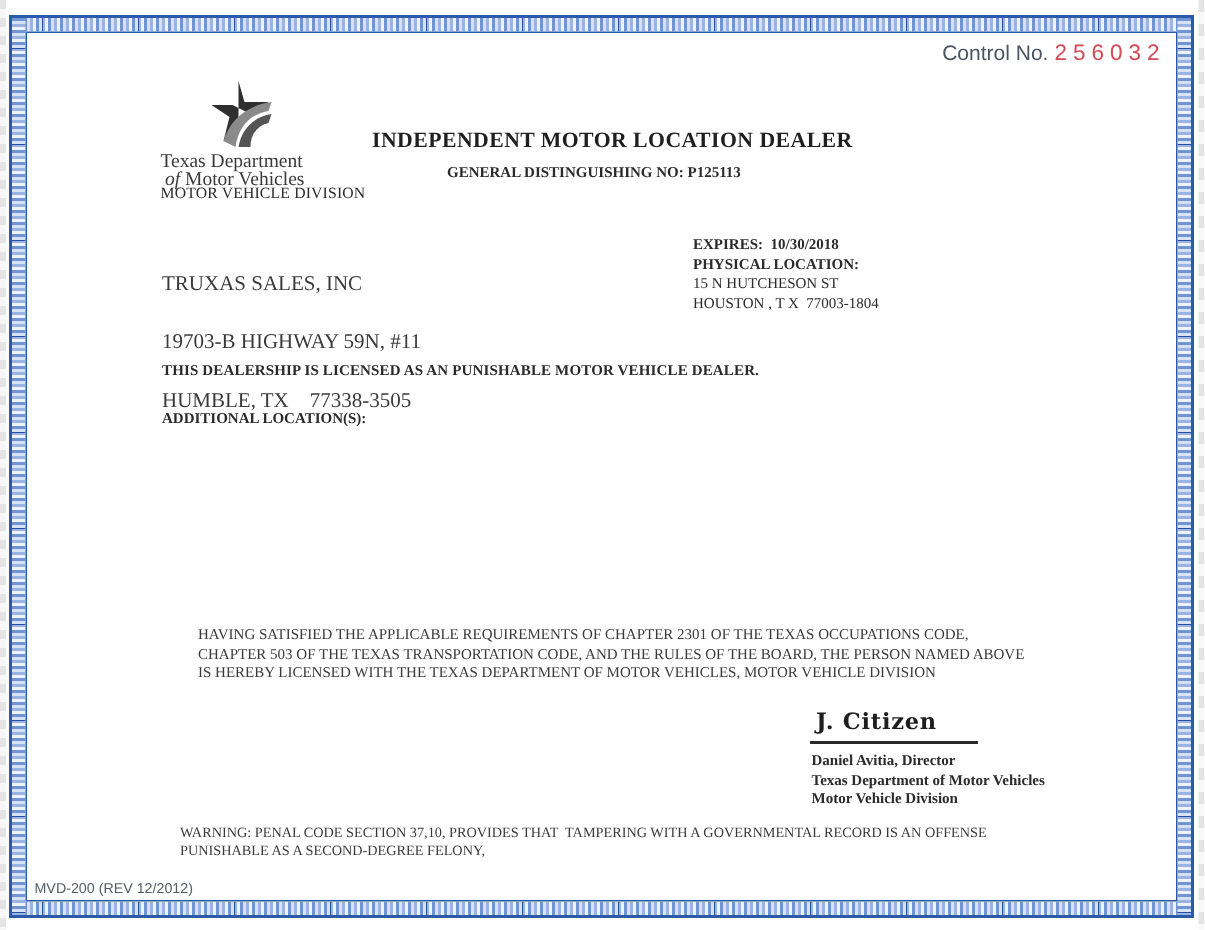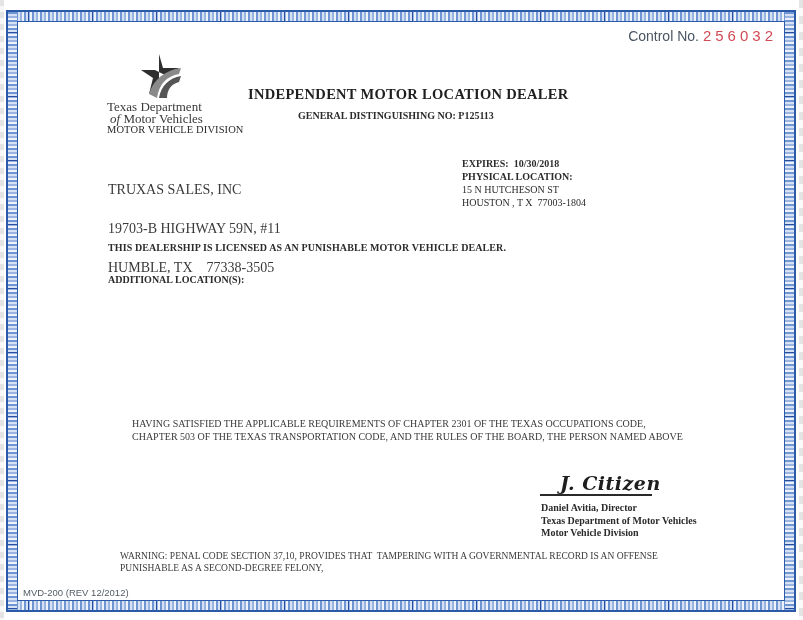--- a/index.html
+++ b/index.html
@@ -56,21 +56,21 @@
     .addr { position: absolute; left: 108px; top: 157px; font-size: 14px; line-height: 13px; color: #3a3a3a; white-space: pre; }
     .exp { position: absolute; left: 462px; top: 157px; font-size: 10px; line-height: 13px; color: #2b2b2b; white-space: nowrap; }
     .exp .b { font-weight: bold; }
 
     .lic { position: absolute; left: 108px; top: 242px; font-size: 10px; font-weight: bold; color: #2b2b2b; white-space: nowrap; letter-spacing: 0.1px; }
     .addl { position: absolute; left: 108px; top: 274px; font-size: 10px; font-weight: bold; color: #2b2b2b; white-space: nowrap; }
 
     .having { position: absolute; left: 108px; top: 418px; font-size: 10px; line-height: 12.5px; color: #3a3a3a; white-space: nowrap; margin-left: 24px; }
 
     .sig { position: absolute; left: 540px; top: 474px; width: 115px; height: 22px; }
-    .sig .script { font-family: "DejaVu Serif", serif; font-style: italic; font-weight: bold; font-size: 19px; color: #1e1e1e; position: absolute; left: 4px; top: -2px; letter-spacing: 0.5px; white-space: nowrap; margin-left: 16px; }
+    .sig .script { font-family: "DejaVu Serif", serif; font-weight: bold; font-size: 15px; color: #1e1e1e; position: absolute; left: 4px; top: -2px; letter-spacing: 0.5px; white-space: nowrap; }
     .sig .line { position: absolute; left: 0; top: 20px; width: 112px; height: 1.5px; background: #2a2a2a; }
     .signer { position: absolute; left: 541px; top: 502px; font-size: 10px; line-height: 12.5px; font-weight: bold; color: #2b2b2b; white-space: nowrap; }
 
     .warning { position: absolute; left: 120px; top: 551px; font-size: 9.5px; line-height: 11.5px; color: #3a3a3a; white-space: nowrap; }
 
     .form-id { position: absolute; left: 23px; top: 587px; font-family: "Liberation Sans", "DejaVu Sans", sans-serif; font-size: 9.5px; color: #555c66; white-space: nowrap; text-align: center; }
   </style>
 </head>
 <body>
 
@@ -119,20 +119,21 @@
   <div>15 N HUTCHESON ST</div>
   <div style="white-space:pre">HOUSTON , T X  77003-1804</div>
 </div>
 
 <div class="lic">THIS DEALERSHIP IS LICENSED AS AN PUNISHABLE MOTOR VEHICLE DEALER.</div>
 <div class="addl">ADDITIONAL LOCATION(S):</div>
 
 <div class="having">
   <div>HAVING SATISFIED THE APPLICABLE REQUIREMENTS OF CHAPTER 2301 OF THE TEXAS OCCUPATIONS CODE,</div>
   <div>CHAPTER 503 OF THE TEXAS TRANSPORTATION CODE, AND THE RULES OF THE BOARD, THE PERSON NAMED ABOVE</div>
+  <div>IS HEREBY LICENSED WITH THE TEXAS DEPARTMENT OF MOTOR VEHICLES, MOTOR VEHICLE DIVISION</div>
 </div>
 
 <div class="sig">
   <div class="script">J. Citizen</div>
   <div class="line"></div>
 </div>
 <div class="signer">
   <div>Daniel Avitia, Director</div>
   <div>Texas Department of Motor Vehicles</div>
   <div>Motor Vehicle Division</div>

